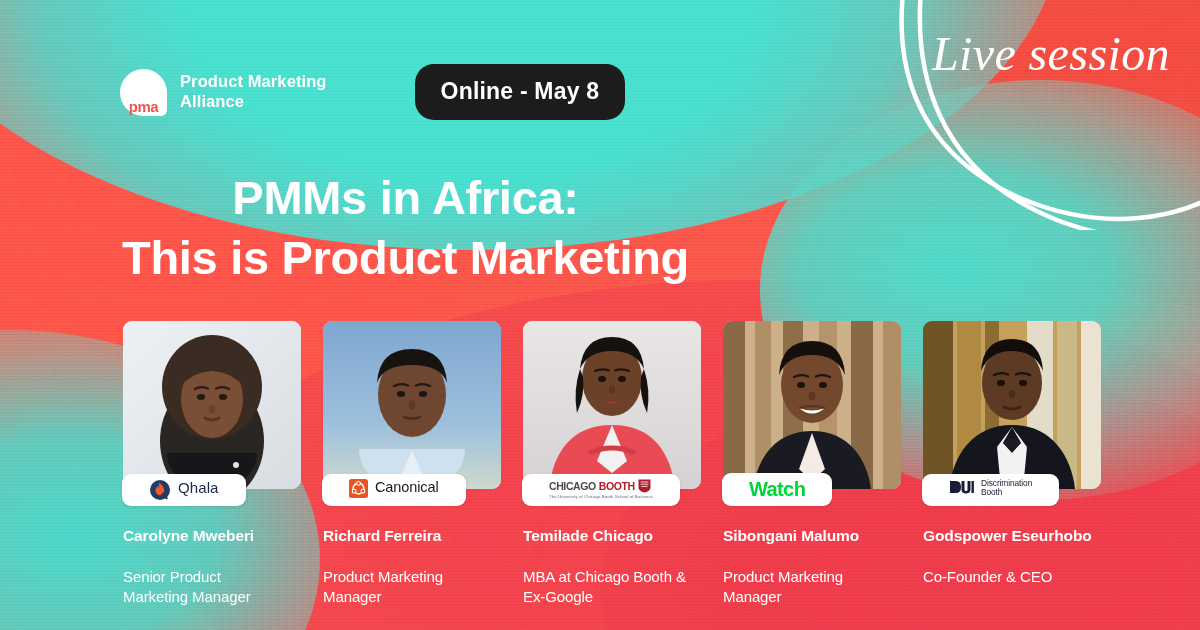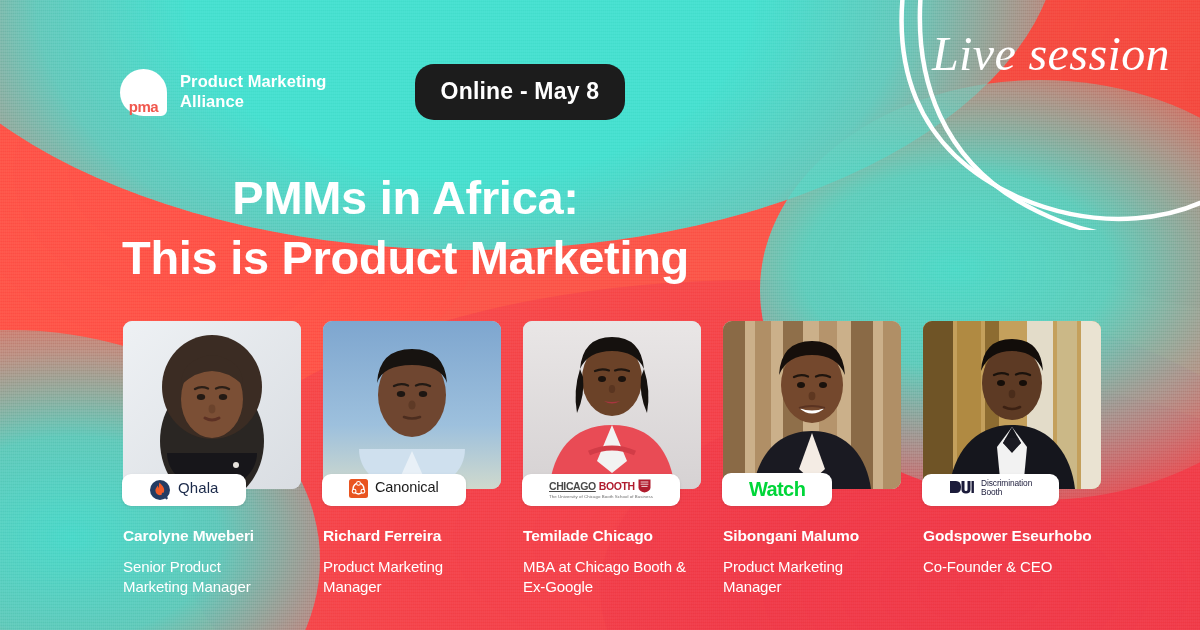--- a/index.html
+++ b/index.html
@@ -113,32 +113,32 @@
     position:absolute; left:-1px; bottom:-17px;
     background:#fff; border-radius:9px;
     min-height:32px; display:flex; align-items:flex-start;
     padding:5px 27px; box-shadow:0 1px 3px rgba(0,0,0,.10);
   }
   .speaker-name {
     margin-top:37px; color:#fff; font-size:15.5px; font-weight:700;
     line-height:1.25; letter-spacing:-.1px;
   }
   .speaker-role {
-    margin-top:12px; color:#fff; font-size:15px; font-weight:400;
+    margin-top:22px; color:#fff; font-size:15px; font-weight:400;
     line-height:1.3; letter-spacing:-.1px; white-space:pre-line;
   }
 
   
   .lb-txt { font-size:14px; color:#1d1d1d; font-weight:400; letter-spacing:-.2px; white-space:nowrap; }
   .qhala-txt { font-size:15px; color:#1b2a4a; letter-spacing:.1px; }
   .canonical-txt { font-size:14.5px; color:#1a1a1a; letter-spacing:-.1px; }
   .sage-txt { font-size:20px; color:#00d639; font-weight:700; letter-spacing:-.6px; }
   .cb-stack { display:flex; flex-direction:column; gap:1px; }
   .cb-row { display:flex; align-items:center; gap:3px; }
-  .cb-chicago { font-size:10.5px; font-weight:700; color:#4a4a4a; letter-spacing:-.4px;text-decoration:underline; }
+  .cb-chicago { font-size:10.5px; font-weight:700; color:#4a4a4a; letter-spacing:-.4px; }
   .cb-booth { font-size:10.5px; font-weight:700; color:#b01c2e; letter-spacing:-.4px; }
   .cb-sub { font-size:4.4px; color:#6b6b6b; letter-spacing:.05px; }
   .dw-stack { display:flex; flex-direction:column; line-height:1.12; }
   .dw-txt { font-size:8.4px; color:#1b1b3a; font-weight:500; letter-spacing:-.1px; }
 </style>
 </head>
 <body>
 
 <div class="bg">
   <div class="bg-base"></div>

